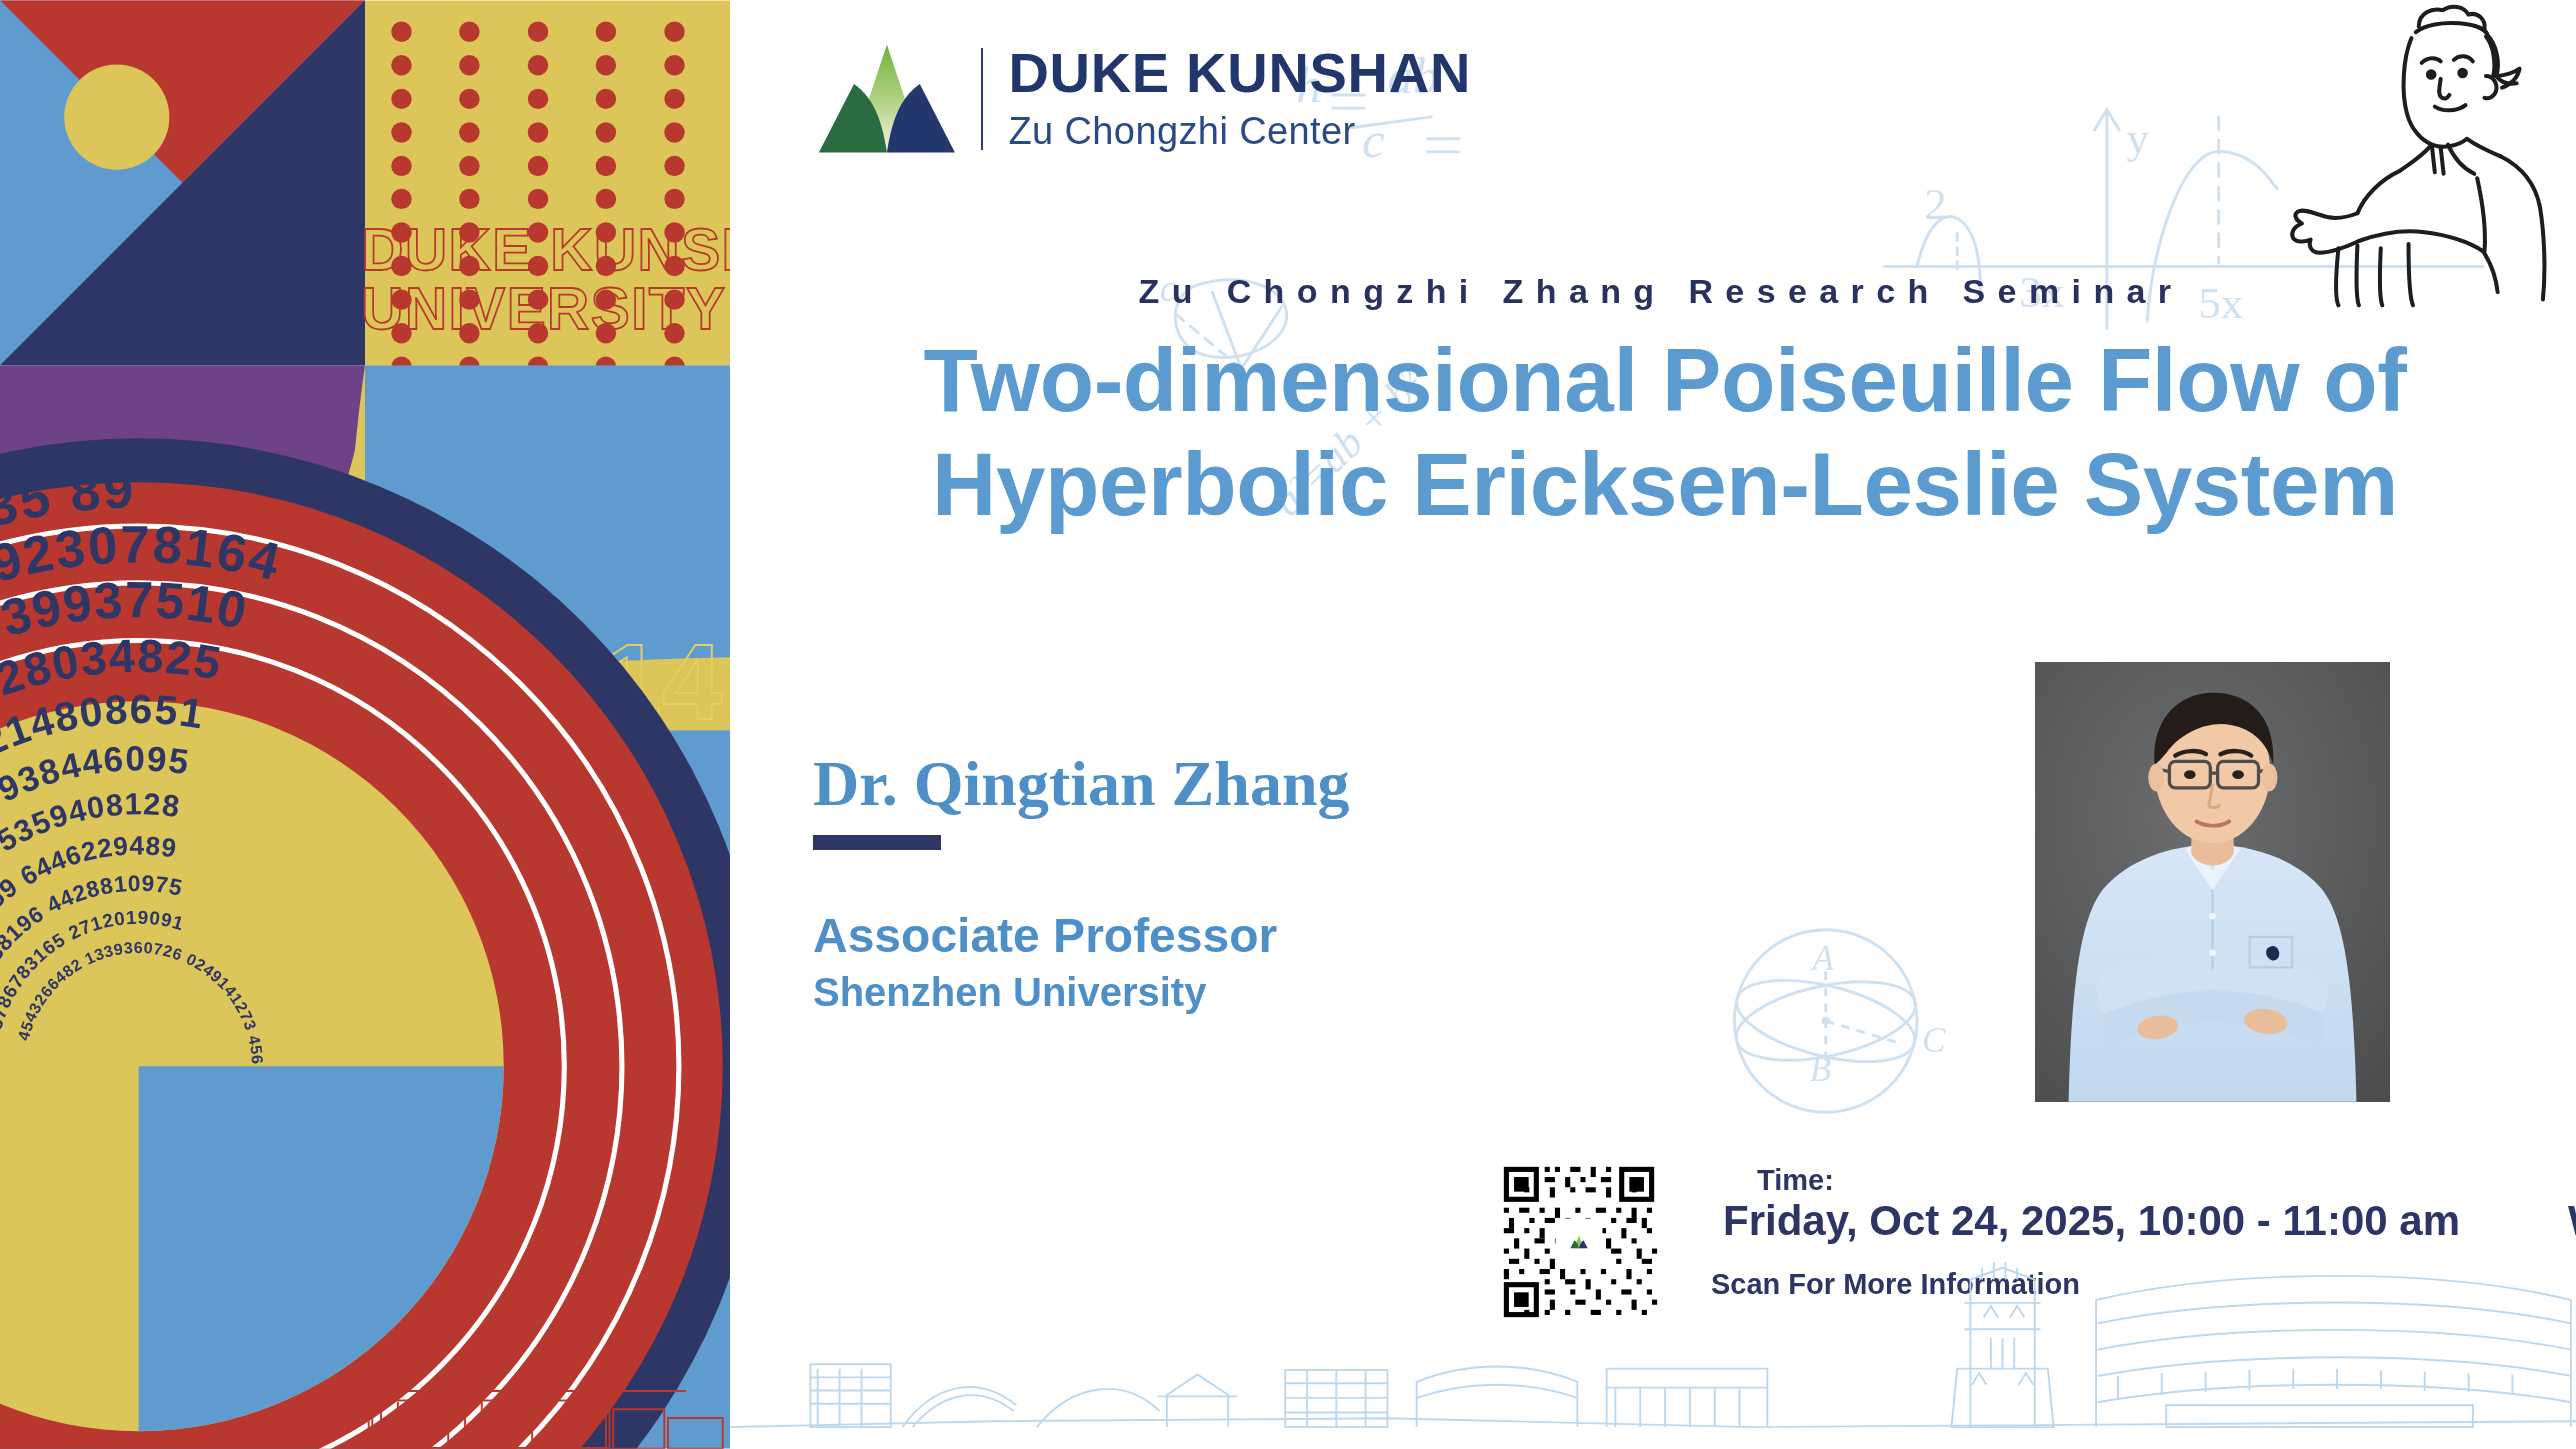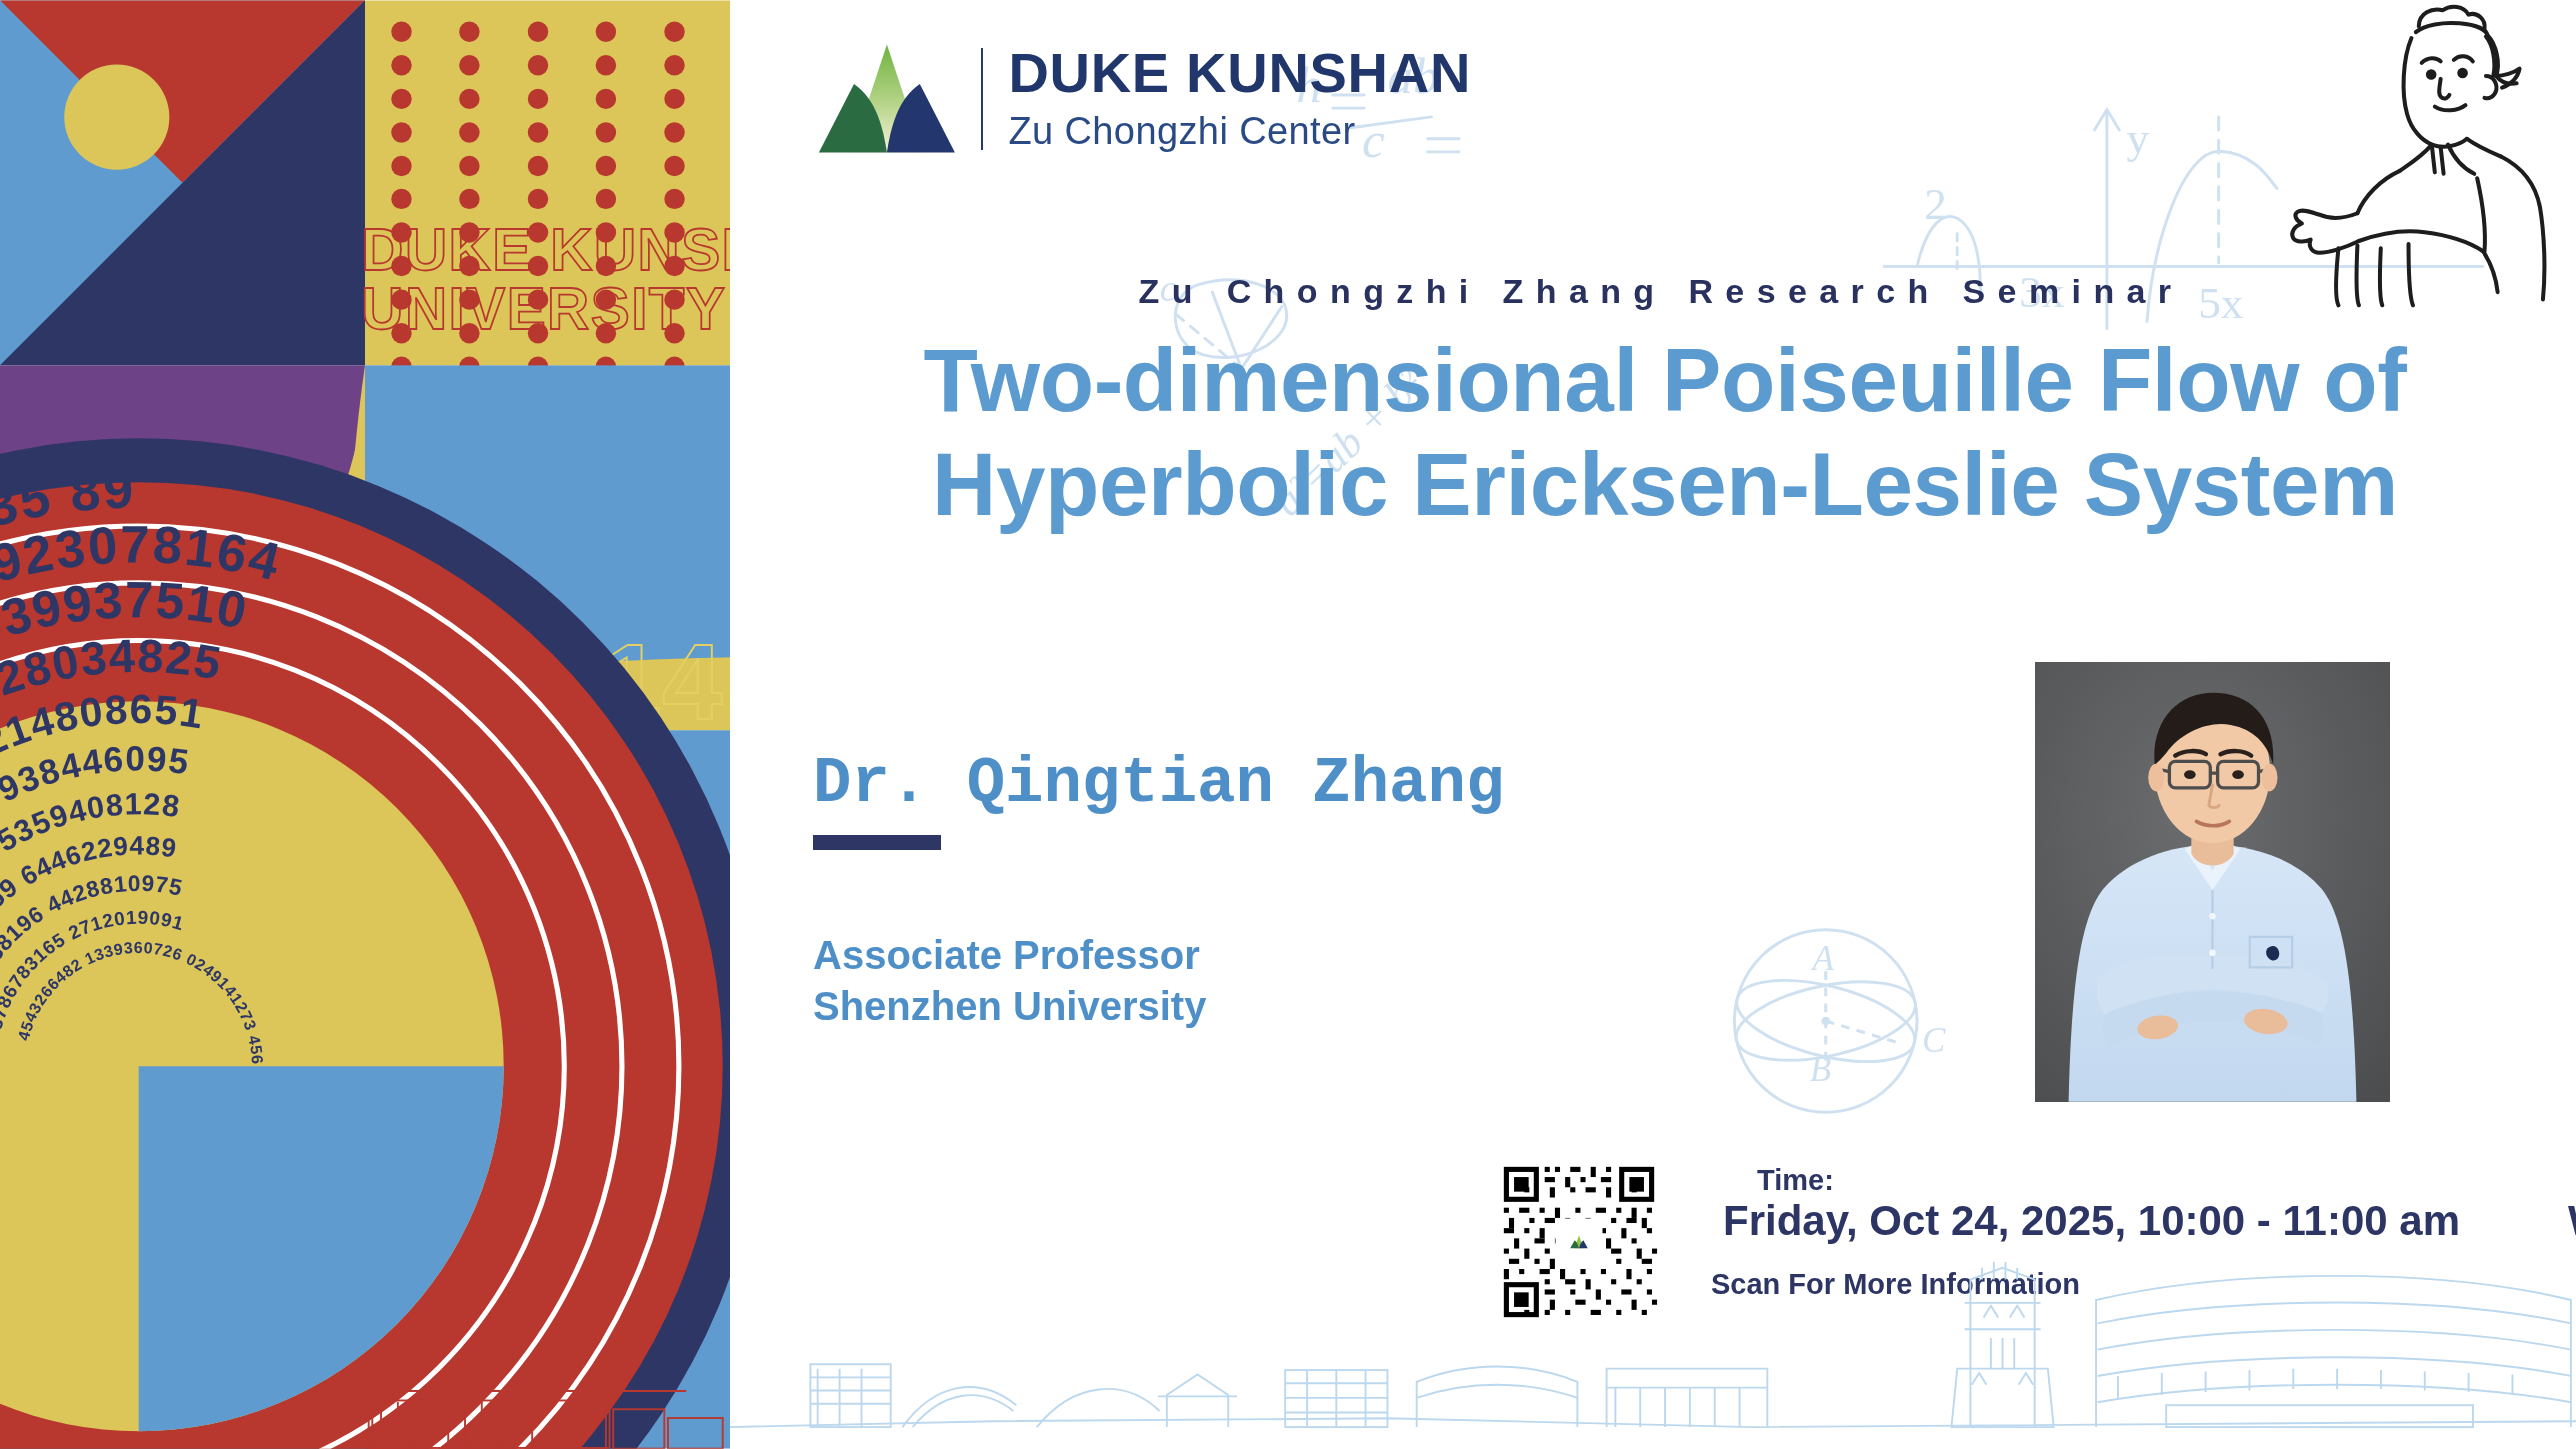--- a/index.html
+++ b/index.html
@@ -50,27 +50,27 @@
     position:absolute; left:73px; top:328px; width:1724px; text-align:center;
     font-family:"Liberation Sans Narrow","Liberation Sans",sans-serif;
     font-weight:700; font-size:89px; line-height:1.17; color:#5b9bd0;
     letter-spacing:-0.4px;
   }
   #title .tline{ display:block; white-space:nowrap; }
 
   
   #speaker-block{ position:absolute; left:83px; top:752px; }
   #speaker-name{
-    font-family:Liberation Mono, monospace;
+    font-family:Liberation Serif, serif;
     font-weight:700; font-size:64px; color:#4e8fc8; line-height:1.0; white-space:nowrap;
   }
   #speaker-rule{ width:128px; height:15.3px; background:#2e3666; margin-top:19px; }
   #speaker-role{
     font-family:"Liberation Sans Narrow","Liberation Sans",sans-serif;
-    font-weight:700; font-size:40px; color:#4e8fc8; line-height:1.27; margin-top:80px;
+    font-weight:700; font-size:48px; color:#4e8fc8; line-height:1.27; margin-top:56px;
     white-space:nowrap;
   }
   #speaker-org{
     font-family:"Liberation Sans Narrow","Liberation Sans",sans-serif;
     font-weight:700; font-size:40px; color:#4e8fc8; line-height:1.27; white-space:nowrap;
   }
 
   
   #portrait{
     position:absolute; left:1305px; top:662px; width:355px; height:440px;

